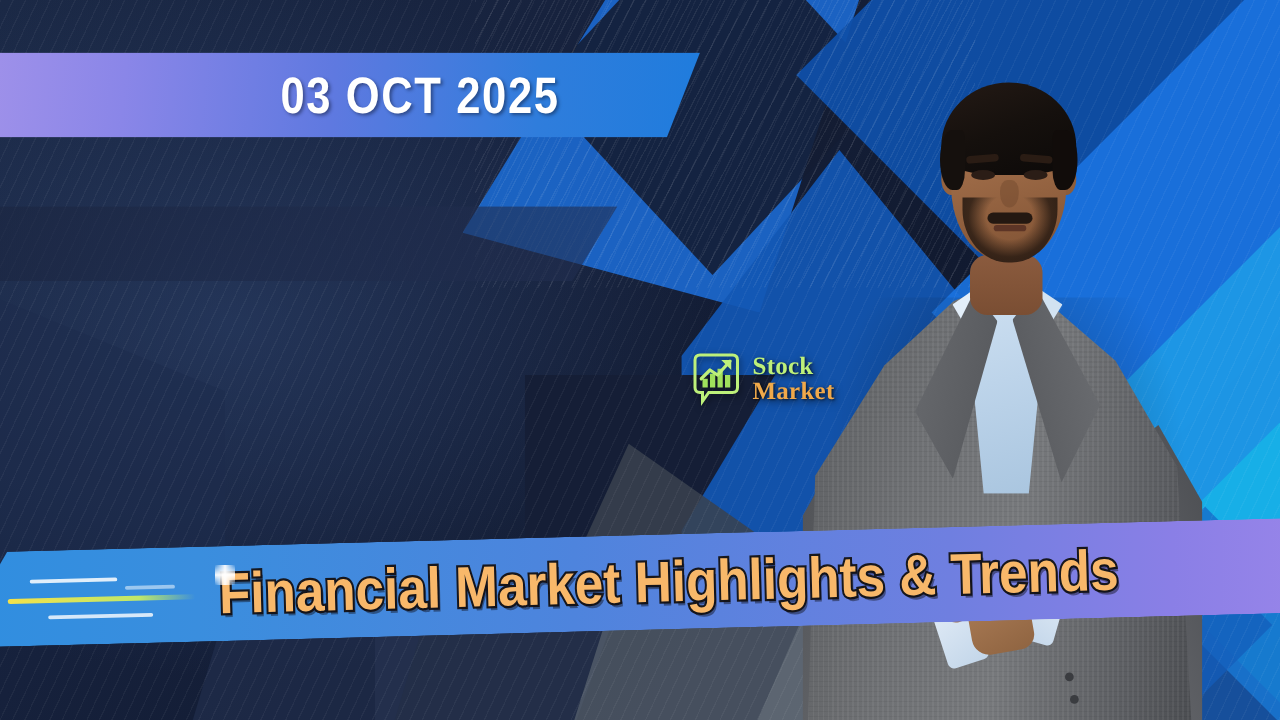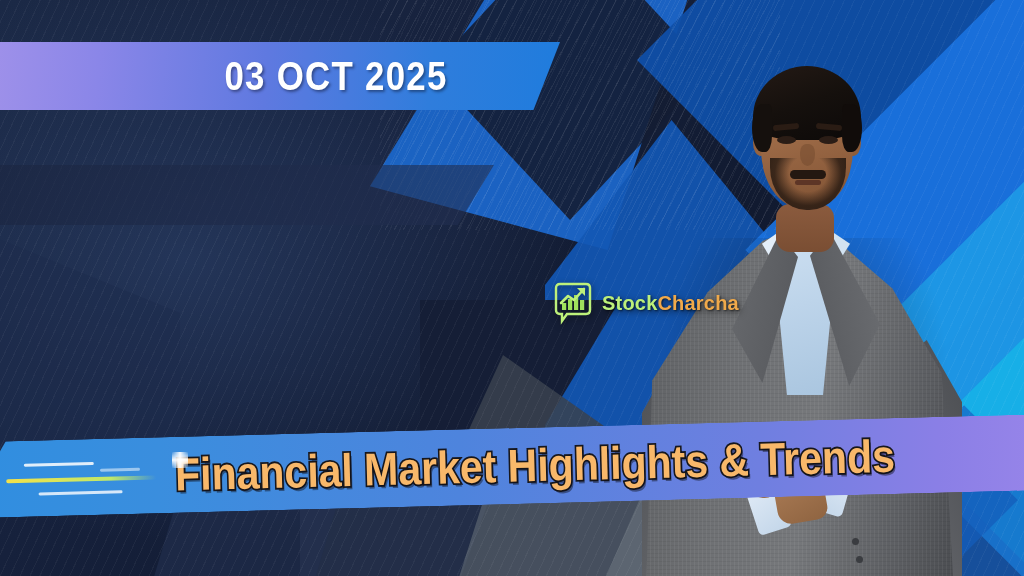--- a/index.html
+++ b/index.html
@@ -183,21 +183,21 @@
   
   .logo {
     position: absolute;
     left: 551px; top: 281px;
     display: flex;
     align-items: center;
     gap: 7px;
     filter: drop-shadow(1px 2px 3px rgba(0,0,0,0.5));
   }
   .logo-mark { width: 44px; height: 44px; flex: 0 0 44px; }
-  .logo-words { display: flex; flex-direction: row; line-height: 1.0; }
+  .logo-words { display: flex; flex-direction: column; line-height: 1.0; font-family: Liberation Serif, serif; }
   .logo-stock {
     color: #BDF07A; font-size: 20px; font-weight: 700;
     letter-spacing: 0.2px;
     text-shadow: 1px 1px 2px rgba(0,0,0,.55);
   }
   .logo-charcha {
     color: #F0A94A; font-size: 20px; font-weight: 700;
     letter-spacing: 0.2px;
     text-shadow: 1px 1px 2px rgba(0,0,0,.55);
   }
@@ -426,21 +426,21 @@
         <rect x="11" y="22" width="4.2" height="7" fill="#9FE05C"></rect>
         <rect x="17" y="18" width="4.2" height="11" fill="#9FE05C"></rect>
         <rect x="23" y="14" width="4.2" height="15" fill="#9FE05C"></rect>
         <rect x="29" y="19" width="4.2" height="10" fill="#9FE05C"></rect>
         <path d="M10 22 L17 15 L23 19 L33 8" fill="none" stroke="#BDF07A" stroke-width="2.6" stroke-linecap="round" stroke-linejoin="round"></path>
         <path d="M26 7 L34 7 L34 15 Z" fill="#BDF07A"></path>
       </svg>
     </span>
     <span class="logo-words">
       <span class="logo-stock">Stock</span>
-      <span class="logo-charcha">Charcha</span>
+      <span class="logo-charcha">Market</span>
     </span>
   </div>
 
   <div class="bottom-band">
     <span class="speed sp-1"></span>
     <span class="speed sp-2"></span>
     <span class="speed sp-3"></span>
     <span class="speed sp-4"></span>
     <span class="band-text">Financial Market Highlights &amp; Trends</span>
   </div>

